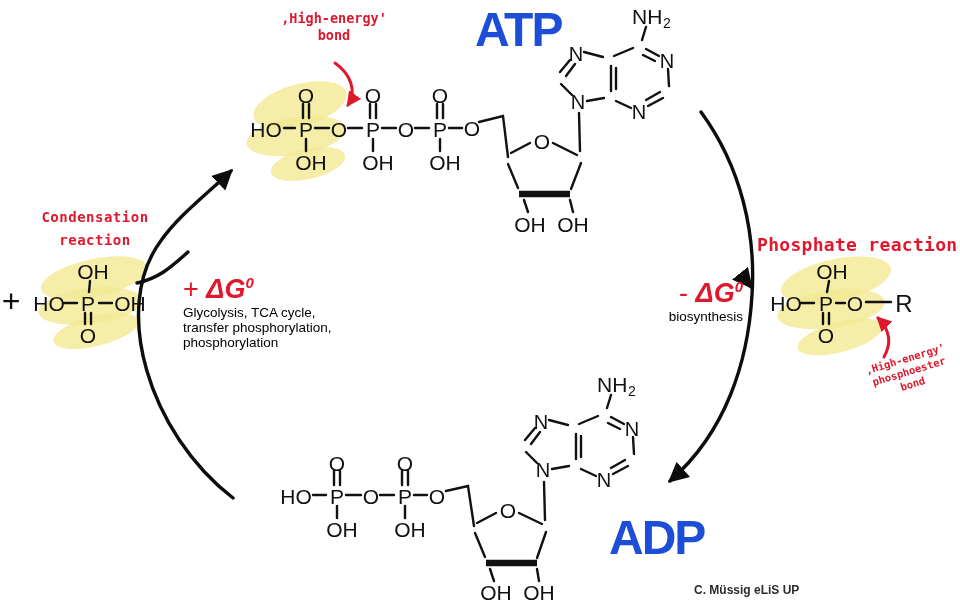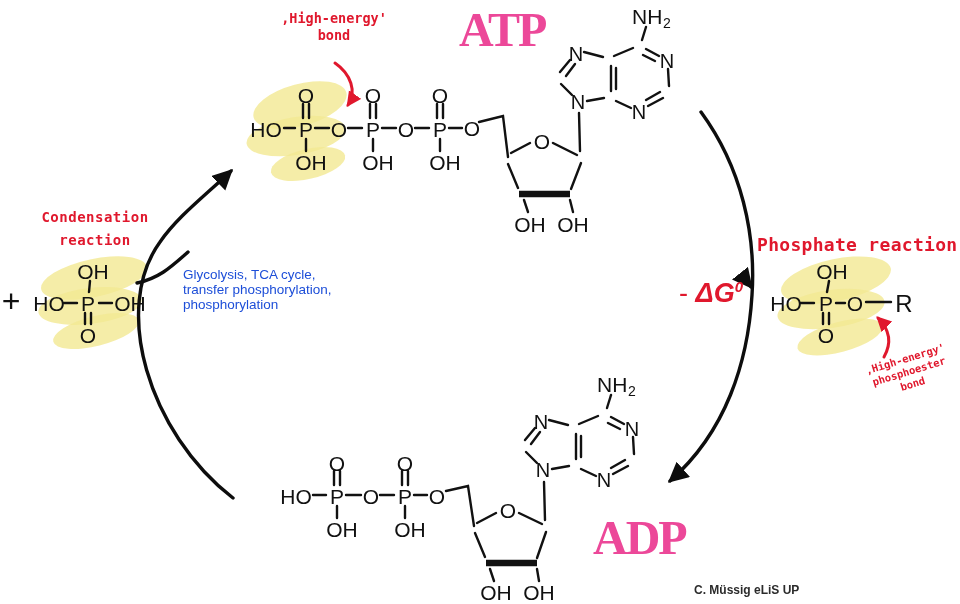--- a/index.html
+++ b/index.html
@@ -1,25 +1,25 @@
 <!DOCTYPE html>
 <html><head>
 <meta charset="utf-8">
 <style>
   html,body{margin:0;padding:0;}
   body{width:960px;height:604px;position:relative;background:#ffffff;overflow:hidden;
        font-family:"Liberation Sans",sans-serif;}
   .abs{position:absolute;}
   .redmono{font-family:"DejaVu Sans Mono",monospace;font-weight:bold;color:#e0182d;}
-  .title{font-family:Liberation Serif, serif;font-weight:bold;color:#ec4899;
-         font-size:48px;letter-spacing:-2px;line-height:1;}
+  .title{font-family:Liberation Sans, sans-serif;font-weight:bold;color:#1d4ed8;
+         font-size:48px;letter-spacing:-2px;line-height:1;margin-left:16px;}
   .dg-title{font-size:27px;color:#e0182d;line-height:32px;white-space:nowrap;}
   .dg-title i{font-style:italic;font-weight:600;}
   .dg-title sup{font-size:15px;font-style:italic;font-weight:600;}
-  .dg-desc{font-size:13.5px;line-height:15px;color:#1d4ed8;}
+  .dg-desc{font-size:13.5px;line-height:15px;color:#000000;}
   svg{position:absolute;left:0;top:0;}
   svg text{font-family:"Liberation Sans",sans-serif;fill:#111;}
   .atom{font-size:21px;}
   .ratom{font-size:20px;}
   .bond{stroke:#111;stroke-width:2.4;stroke-linecap:round;fill:none;}
   .thick{stroke:#111;stroke-width:6.5;stroke-linecap:butt;fill:none;}
   .cyc{stroke:#0d0d0d;stroke-width:3.4;fill:none;stroke-linecap:round;}
   .redarr{stroke:#e0182d;stroke-width:3;fill:none;stroke-linecap:round;}
   .hl{fill:#f3e992;opacity:0.8;}
 </style>
@@ -253,22 +253,24 @@
 
 <div class="abs redmono" style="left:757px;top:234px;font-size:18px;letter-spacing:0.3px;white-space:nowrap;">Phosphate reaction</div>
 
 <div class="abs redmono" style="left:850px;top:352px;width:118px;text-align:center;font-size:10.5px;line-height:13px;transform:rotate(-17deg);">
   <div>‚High-energy'</div>
   <div>phosphoester</div>
   <div>bond</div>
 </div>
 
 <div class="abs" style="left:183px;top:267px;">
+  <div class="dg-title"><span>+ </span><i>ΔG</i><sup>0</sup></div>
   <div class="dg-desc">Glycolysis, TCA cycle,</div>
   <div class="dg-desc">transfer phosphorylation,</div>
   <div class="dg-desc">phosphorylation</div>
 </div>
 
 <div class="abs" style="left:571px;top:271px;width:172px;text-align:right;">
   <div class="dg-title"><span>- </span><i>ΔG</i><sup>0</sup></div>
+  <div class="dg-desc">biosynthesis</div>
 </div>
 
 <div class="abs" style="left:694px;top:583px;font-size:12px;font-weight:bold;color:#2b2b2b;">C. Müssig eLiS UP</div>
 
 </body></html>

